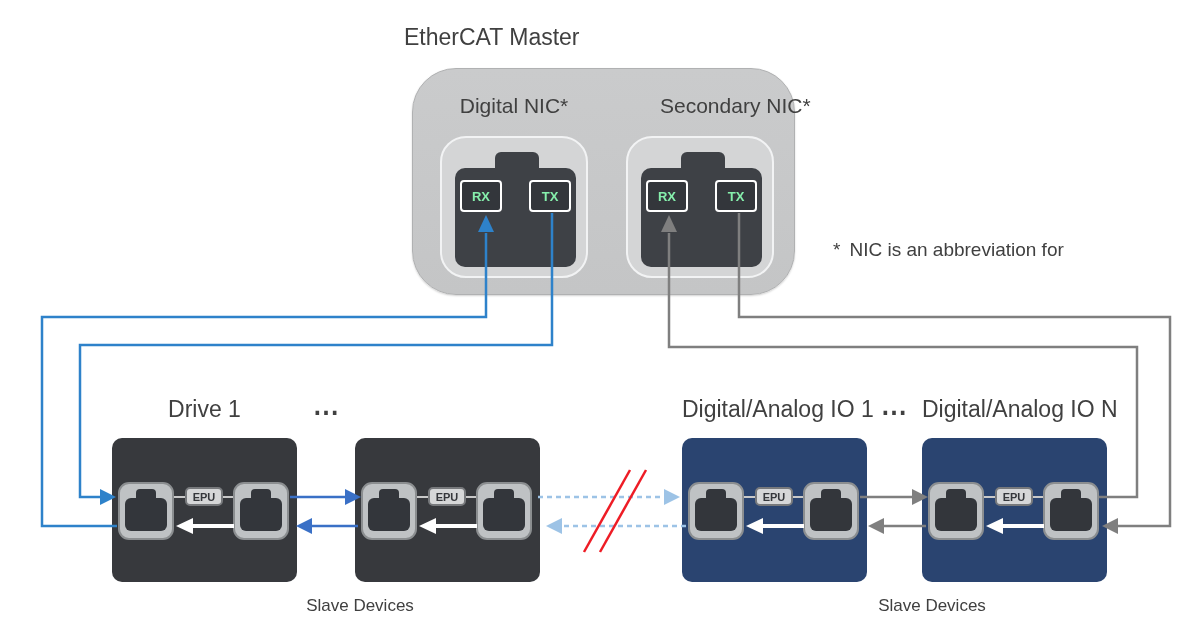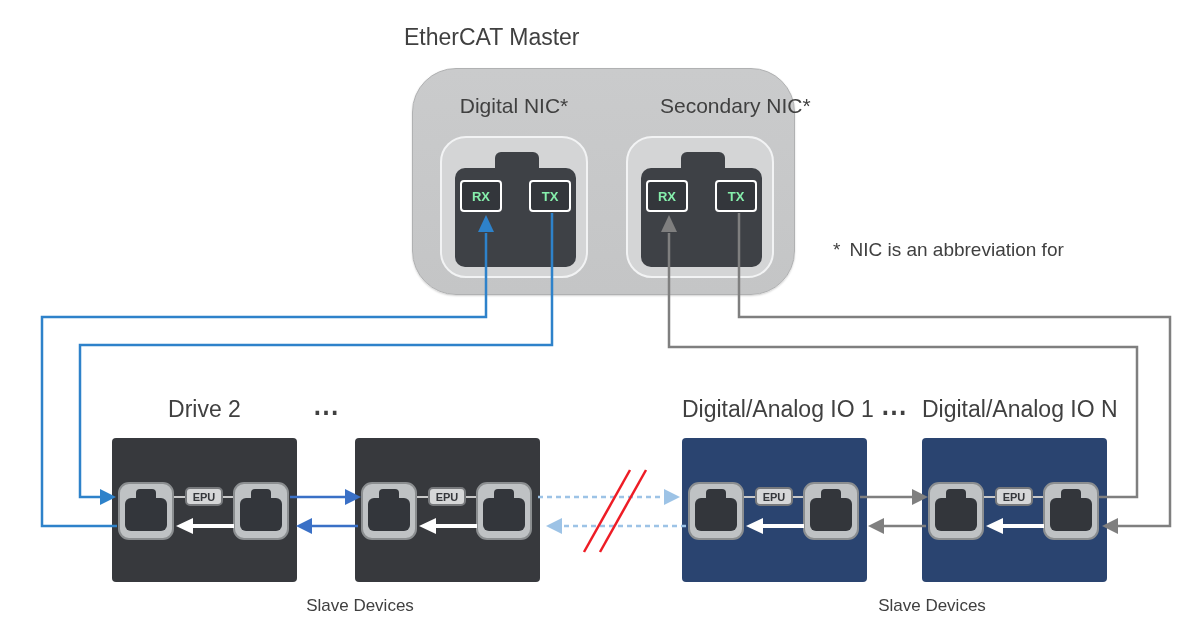--- a/index.html
+++ b/index.html
@@ -24,21 +24,21 @@
          align-items:flex-start;padding:12px 5px 0 5px;box-sizing:border-box;}
   .chip{width:42px;height:32px;background:var(--chip);border:2px solid #ffffff;
          border-radius:4px;color:#86efac;font-size:13px;font-weight:bold;
          display:flex;align-items:center;justify-content:center;box-sizing:border-box;}
 
   
   .note{position:absolute;left:833px;top:236px;display:flex;gap:9px;
         font-size:19px;line-height:28px;color:var(--text);}
 
   
-  .device{position:absolute;top:438px;width:185px;height:144px;border-radius:4px;}
+  .device{position:absolute;top:438px;width:185px;height:144px;border-radius:10px;}
   .device.drive{background:var(--drive);}
   .device.io{background:var(--io);}
   .dev-label{position:absolute;top:396px;width:185px;text-align:center;
         font-size:23px;color:var(--text);white-space:nowrap;}
   .dots{position:absolute;top:397px;width:40px;text-align:center;
         font-size:26px;font-weight:bold;color:var(--text);}
   .caption{position:absolute;top:596px;width:300px;text-align:center;
         font-size:17px;color:var(--text);}
 
   .port{position:absolute;top:44px;width:56px;height:58px;background:var(--portframe);
@@ -127,21 +127,21 @@
       <span class="chip">TX</span>
     </div>
   </div>
 
   <div class="note">
     <span>*</span>
     <span><span>NIC is an abbreviation for</span><br>
       </span>
   </div>
 
-  <div class="dev-label" style="left:112px">Drive 2</div>
+  <div class="dev-label" style="left:112px">Drive 1</div>
   <div class="dots" style="left:306px">⋯</div>
   <div class="dev-label" style="left:682px">Digital/Analog IO 1</div>
   <div class="dots" style="left:874px">⋯</div>
   <div class="dev-label" style="left:922px">Digital/Analog IO N</div>
 
   <div class="device drive" style="left:112px">
     <div class="conn-top"></div>
     <div class="port" style="left:6px">
       <div class="port-tab"></div>
       <div class="port-body"></div>

